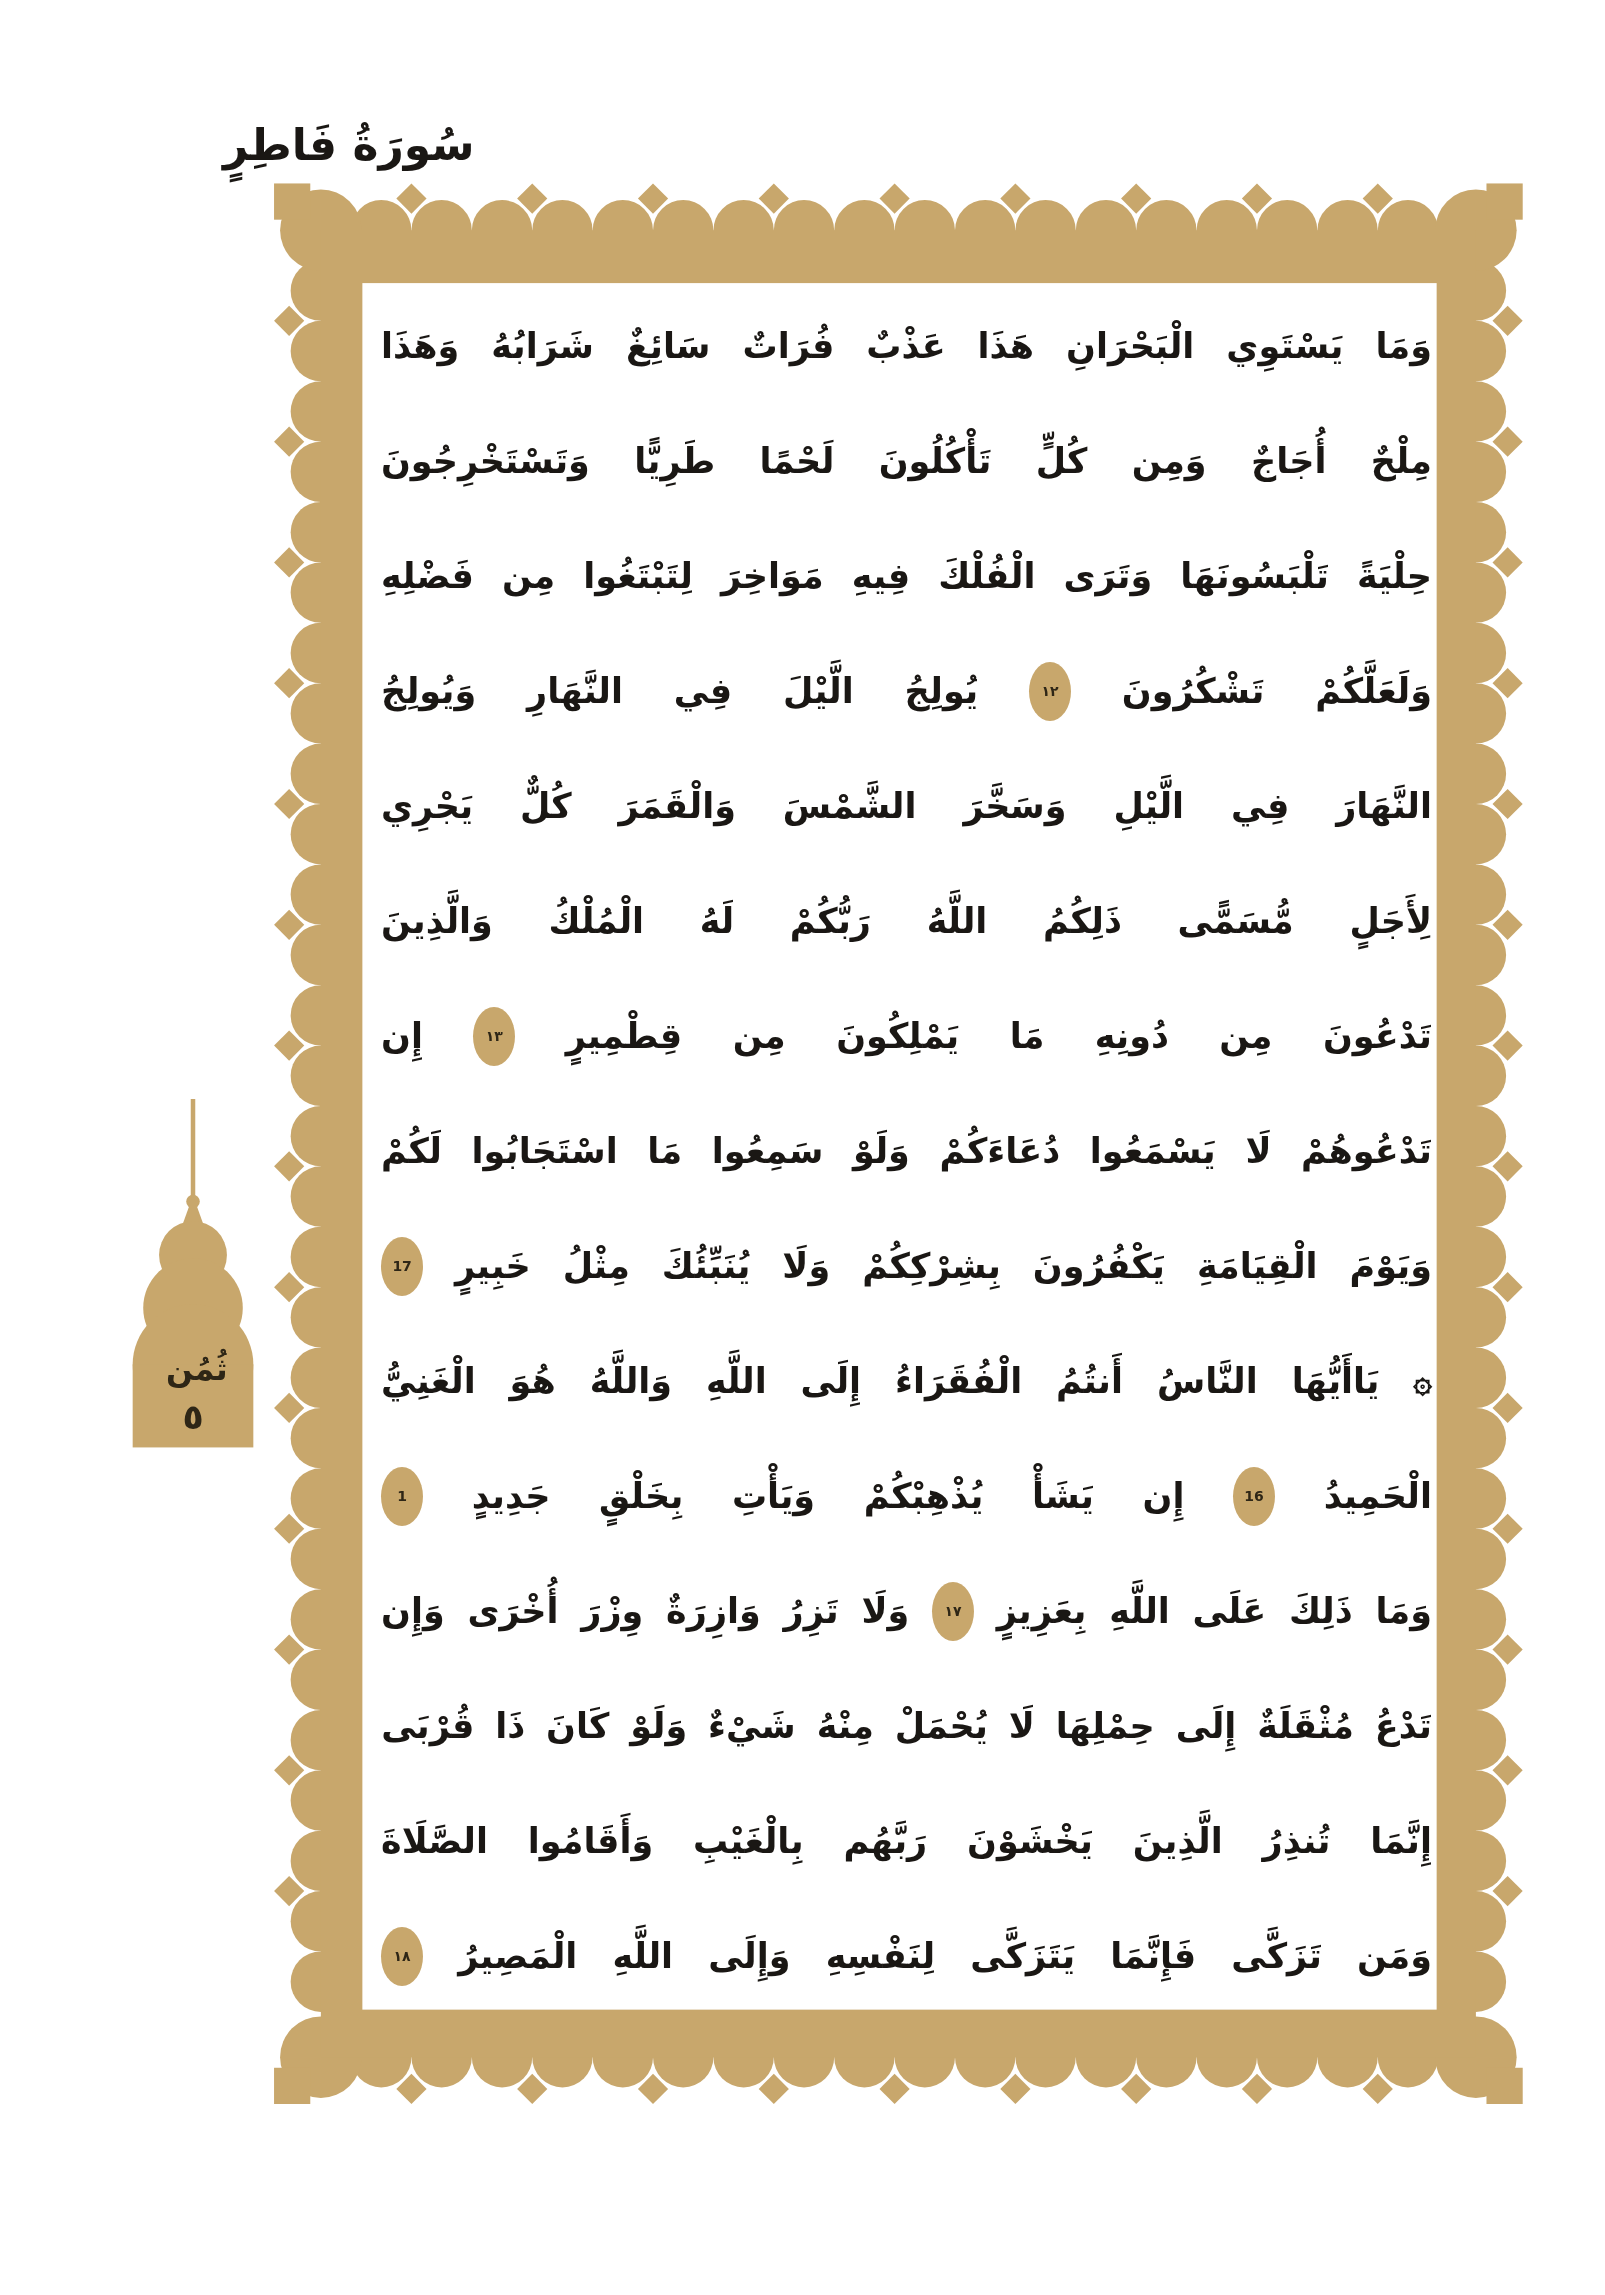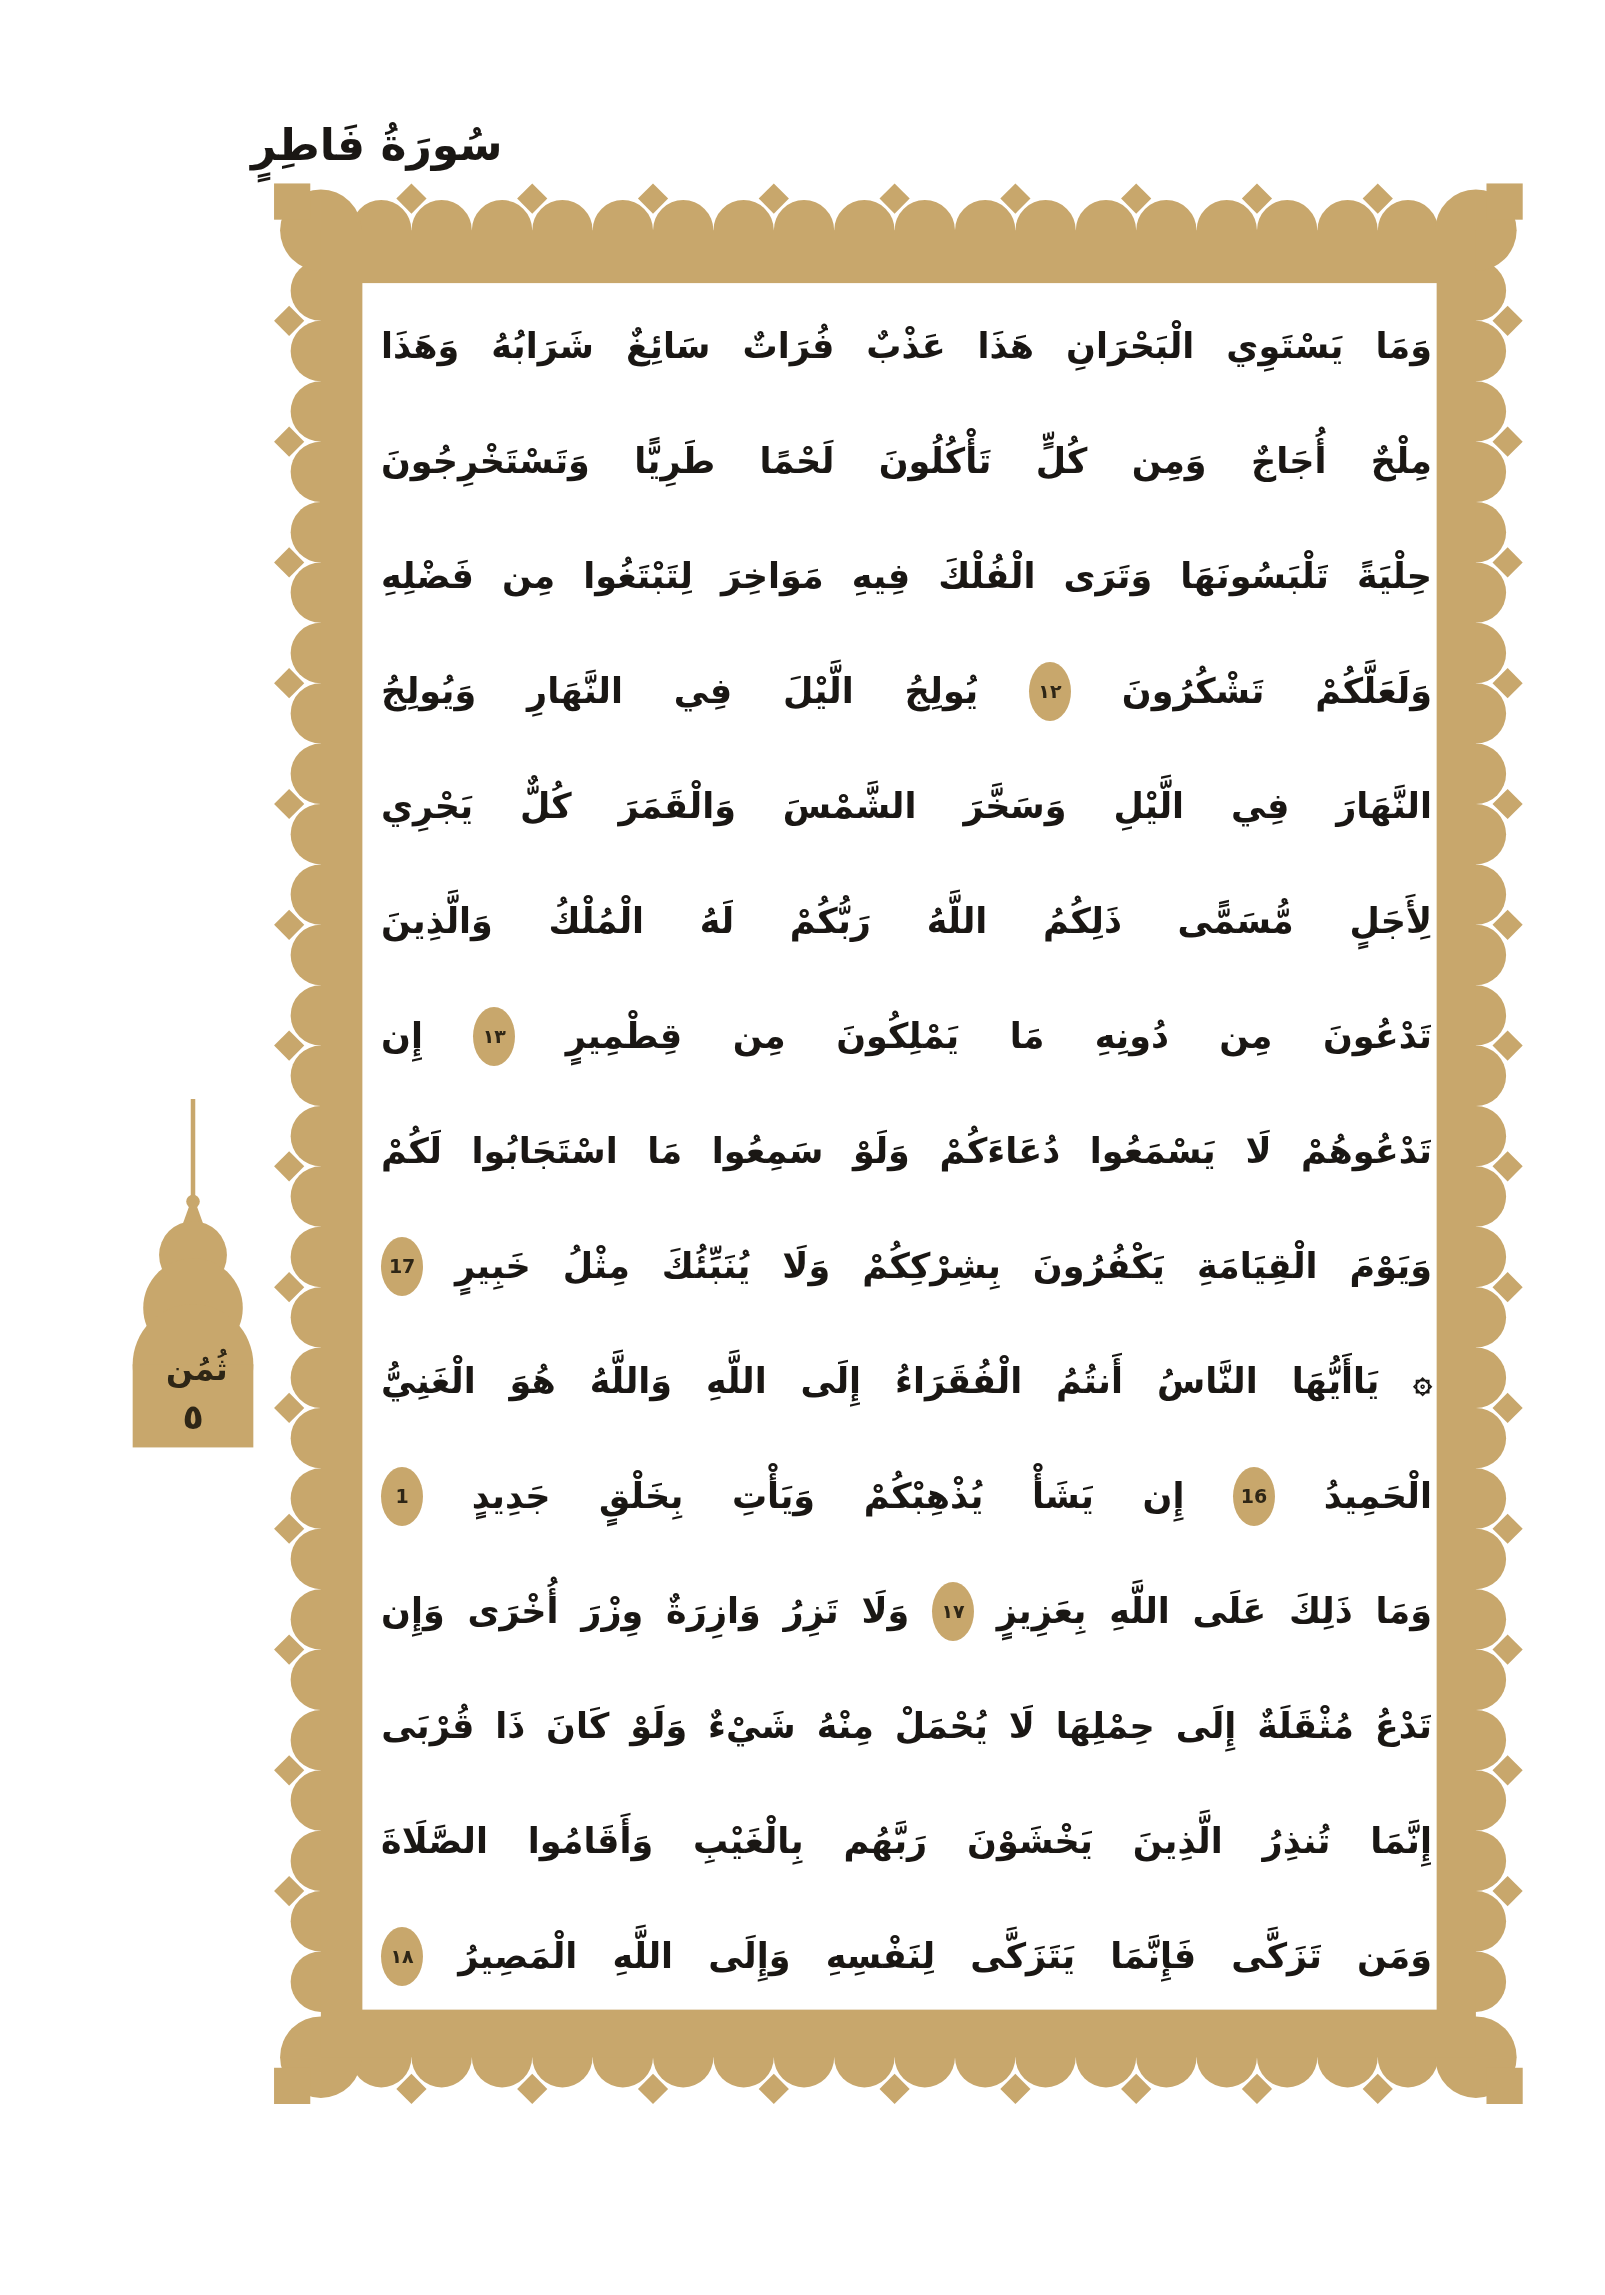--- a/index.html
+++ b/index.html
@@ -17,21 +17,20 @@
     font-family:"DejaVu Sans",sans-serif;
   }
   
   .hdr{
     position:absolute;
     color:var(--ink);
     font-size:44px;
     font-weight:700;
     direction:rtl;
     white-space:nowrap;
-    margin-left:28px;
   }
   .hdr-surah{left:223px;top:119px;}
   .hdr-juz{right:59px;top:113px;}
   
   #frame-svg{position:absolute;left:0;top:0;width:1605px;height:2295px;}
   .gf{fill:var(--gold);}
   .wf{fill:var(--paper);}
   
   .text-area{
     position:absolute;
@@ -51,21 +50,21 @@
   }
   .ayah{
     display:inline-block;position:relative;
     width:42px;height:59px;flex:0 0 auto;
     background:var(--gold);
     border-radius:50%;
   }
   .ayah-num{
     position:absolute;inset:0;
     display:flex;align-items:center;justify-content:center;
-    font-size:19px;font-weight:700;color:var(--marker-ink);
+    font-size:14px;font-weight:700;color:var(--marker-ink);
   }
   .rub{
     font-size:32px;font-weight:700;color:var(--ink);line-height:1;flex:0 0 auto;
   }
   
   #thumn-svg{position:absolute;left:106px;top:1099px;width:174px;height:362px;}
   .thumn-label{font-size:42px;font-weight:700;fill:var(--marker-ink);}
   .thumn-num{font-size:46px;font-weight:700;fill:var(--marker-ink);}
   
   .page-number{

